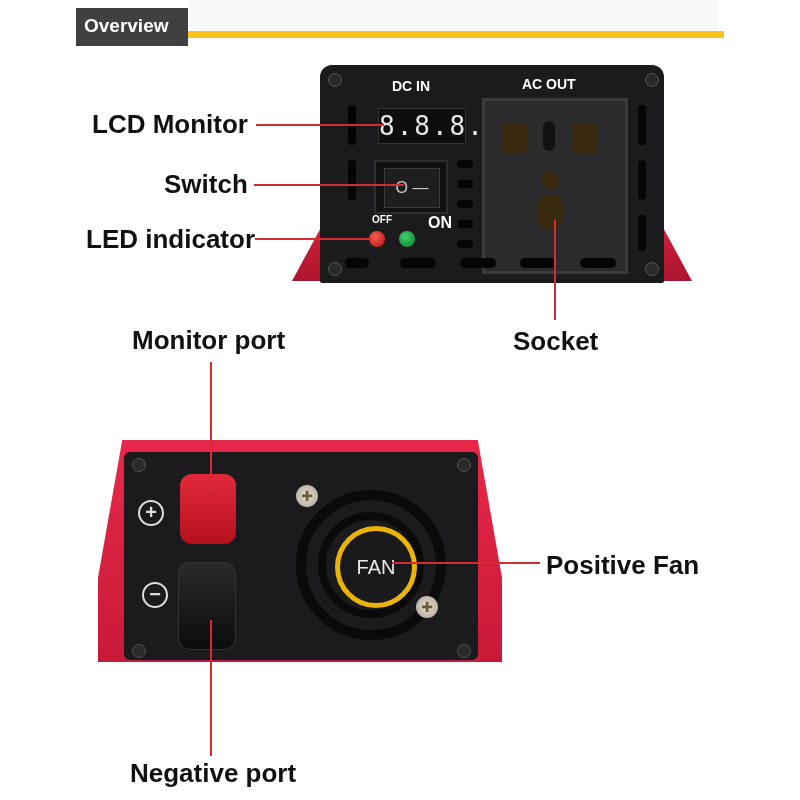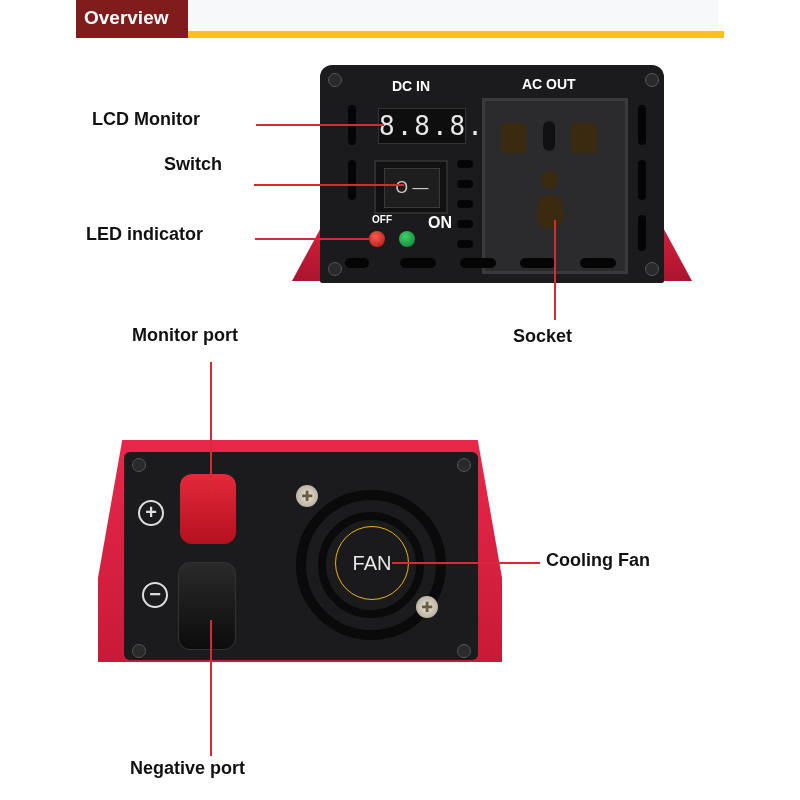--- a/index.html
+++ b/index.html
@@ -1,43 +1,43 @@
 <!DOCTYPE html>
 <html><head>
 <meta charset="utf-8">
 <style>
   html,body{margin:0;padding:0;background:#fff;}
   body{width:800px;height:800px;position:relative;overflow:hidden;font-family:"Liberation Sans",sans-serif;}
   .header{position:absolute;left:76px;top:0;width:648px;height:38px;}
   .header .bar{position:absolute;left:0;top:31px;width:648px;height:7px;background:#fbc21f;}
-  .header .tab{position:absolute;left:0;top:0;width:112px;height:38px;background:#7f1d1d;border-radius:0 0 0 0;}
+  .header .tab{position:absolute;left:0;top:8px;width:112px;height:38px;background:#404040;border-radius:0 0 0 0;}
   .header .tab-label{position:absolute;left:8px;top:7px;color:#fff;font-weight:bold;font-size:19px;}
   .header .strip{position:absolute;left:112px;top:0;width:530px;height:31px;background:#f7f8f9;border-radius:0 0 0 10px;}
-  .label{position:absolute;font-weight:bold;font-size:18px;color:#111;white-space:nowrap;}
+  .label{position:absolute;font-weight:bold;font-size:26px;color:#111;white-space:nowrap;}
   .line{position:absolute;background:#d62a35;}
   
   .dev1{position:absolute;left:320px;top:65px;width:344px;height:218px;background:#1b1b1d;border-radius:12px 12px 2px 2px;}
   .fin1{position:absolute;left:292px;top:222px;width:400px;height:62px;background:linear-gradient(#d8203c,#a8142c);clip-path:polygon(8% 0,92% 0,100% 95%,0 95%);}
   .screw{position:absolute;width:12px;height:12px;border-radius:50%;background:#2a2a2a;border:1px solid #555;}
   .t{position:absolute;color:#fff;font-weight:bold;font-size:14px;}
   .lcd{position:absolute;left:378px;top:108px;width:86px;height:34px;background:#0e0e0e;border:1px solid #333;color:#e6e6e6;font-family:"DejaVu Sans Mono",monospace;font-size:26px;letter-spacing:2px;line-height:34px;text-align:center;}
   .switch{position:absolute;left:374px;top:160px;width:70px;height:50px;background:#111;border:2px solid #2d2d2d;}
   .switch .rocker{position:absolute;left:8px;top:6px;width:54px;height:38px;background:#1e1e1e;border:1px solid #3a3a3a;color:#ccc;font-size:16px;line-height:38px;text-align:center;}
   .led{position:absolute;width:16px;height:16px;border-radius:50%;}
   .socket{position:absolute;left:482px;top:98px;width:140px;height:170px;background:#2b2b2d;border:3px solid #3a3a3a;}
   .hole{position:absolute;background:#3a2a10;border-radius:4px;}
   .vent{position:absolute;background:#050505;border-radius:6px;}
   
   .fin2{position:absolute;left:98px;top:440px;width:404px;height:222px;background:linear-gradient(#e8284a,#c81a38);clip-path:polygon(6% 0,94% 0,100% 62%,100% 100%,0 100%,0 62%);}
   .dev2{position:absolute;left:124px;top:452px;width:354px;height:208px;background:#1b1b1d;border-radius:6px;}
   .sym{position:absolute;width:22px;height:22px;border:2px solid #ddd;border-radius:50%;color:#ddd;font-size:20px;line-height:21px;text-align:center;font-weight:bold;}
   .knob{position:absolute;width:56px;height:70px;border-radius:12px;}
   .fan{position:absolute;left:296px;top:490px;width:150px;height:150px;border-radius:50%;border:10px solid #0a0a0a;box-sizing:border-box;}
   .fan-in{position:absolute;left:318px;top:512px;width:106px;height:106px;border-radius:50%;border:8px solid #0a0a0a;box-sizing:border-box;}
-  .fan-hub{position:absolute;left:335px;top:526px;width:72px;height:72px;border-radius:50%;background:#1a1a1c;border:1px solid #eab308;color:#e8e8e8;font-size:20px;line-height:72px;text-align:center;}
+  .fan-hub{position:absolute;left:335px;top:526px;width:72px;height:72px;border-radius:50%;background:#1a1a1c;border:5px solid #eab308;color:#e8e8e8;font-size:20px;line-height:72px;text-align:center;}
   .bolt{position:absolute;width:22px;height:22px;border-radius:50%;background:radial-gradient(#e8e4d8,#a89e8c);color:#6a5a40;font-size:14px;text-align:center;line-height:22px;}
 </style>
 </head>
 <body>
 
 <div class="header">
   <div class="strip"></div>
   <div class="bar"></div>
   <div class="tab">
     <span class="tab-label">Overview</span>
@@ -78,21 +78,21 @@
 <div class="vent" style="left:638px;top:160px;width:8px;height:40px"></div>
 <div class="vent" style="left:638px;top:215px;width:8px;height:36px"></div>
 <div class="vent" style="left:457px;top:160px;width:16px;height:8px"></div>
 <div class="vent" style="left:457px;top:180px;width:16px;height:8px"></div>
 <div class="vent" style="left:457px;top:200px;width:16px;height:8px"></div>
 <div class="vent" style="left:457px;top:220px;width:16px;height:8px"></div>
 <div class="vent" style="left:457px;top:240px;width:16px;height:8px"></div>
 
 <span class="label" style="left:92px;top:109px">LCD Monitor</span>
 <div class="line" style="left:256px;top:124px;width:128px;height:2px"></div>
-<span class="label" style="left:164px;top:154px">Switch</span>
+<span class="label" style="left:164px;top:169px">Switch</span>
 <div class="line" style="left:254px;top:184px;width:150px;height:2px"></div>
 <span class="label" style="left:86px;top:224px">LED indicator</span>
 <div class="line" style="left:255px;top:238px;width:116px;height:2px"></div>
 <div class="line" style="left:554px;top:220px;width:2px;height:100px"></div>
 <span class="label" style="left:513px;top:326px">Socket</span>
 
 <span class="label" style="left:132px;top:325px">Monitor port</span>
 <div class="fin2"></div>
 <div class="dev2"></div>
 <div class="screw" style="left:132px;top:458px"></div>
@@ -104,15 +104,15 @@
 <div class="knob" style="left:180px;top:474px;background:linear-gradient(#e22a3a,#b5101e)"></div>
 <div class="knob" style="left:178px;top:562px;height:86px;background:linear-gradient(#2a2a2a,#0c0c0c);border:1px solid #333"></div>
 <div class="fan"></div>
 <div class="fan-in"></div>
 <div class="fan-hub">FAN</div>
 <div class="bolt" style="left:296px;top:485px">✚</div>
 <div class="bolt" style="left:416px;top:596px">✚</div>
 
 <div class="line" style="left:210px;top:362px;width:2px;height:130px"></div>
 <div class="line" style="left:392px;top:562px;width:148px;height:2px"></div>
-<span class="label" style="left:546px;top:550px">Cooling Fan</span>
+<span class="label" style="left:546px;top:550px">Positive Fan</span>
 <div class="line" style="left:210px;top:620px;width:2px;height:136px"></div>
 <span class="label" style="left:130px;top:758px">Negative port</span>
 
 </body></html>

